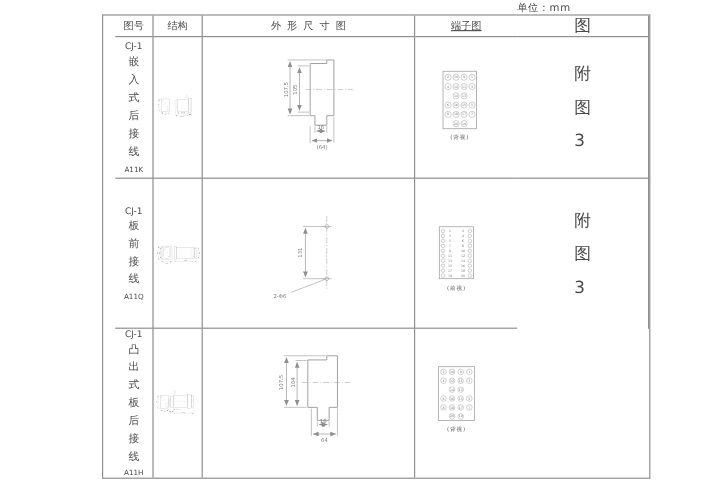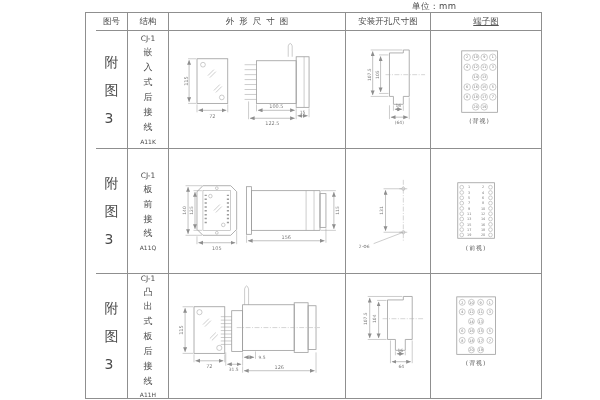--- a/index.html
+++ b/index.html
@@ -1,21 +1,21 @@
 <!DOCTYPE html>
 <html><head>
 <meta charset="utf-8">
 <style>
   html,body { margin:0; padding:0; }
   body {
     width:600px; height:400px; background:#ffffff; position:relative;
     font-family:"DejaVu Sans","Liberation Sans",sans-serif; color:#555;
     overflow:hidden;
   }
-  .unit { position:absolute; left:412px; top:1px; font-size:8.5px; color:#4a4a4a; letter-spacing:0.5px; }
+  .unit { position:absolute; left:431px; top:1px; font-size:8.5px; color:#4a4a4a; letter-spacing:0.5px; }
   .tbl {
     position:absolute; left:85px; top:12px;
     display:grid;
     grid-template-columns:32px 41px 177px 85px 110px;
     grid-template-rows:18px 118px 125px 124px;
     border:1px solid #8f8f8f;
     padding-left:10px;
   }
   .cell {
     border-right:1px solid #8f8f8f; border-bottom:1px solid #8f8f8f;
@@ -58,23 +58,20 @@
 <div class="tbl">
 
   <div class="cell">
       <span class="hdr">图号</span>
     </div>
   <div class="cell">
       <span class="hdr">结构</span>
     </div>
   <div class="cell">
       <span class="hdr sp5">外形尺寸图</span>
-    </div>
-  <div class="cell">
-      <span class="hdr">安装开孔尺寸图</span>
     </div>
   <div class="cell last">
       <span class="hdr">端子图</span>
     </div>
 
   <div class="cell">
     <div class="figno">附图3</div>
   </div>
   <div class="cell">
     <div class="structure">

